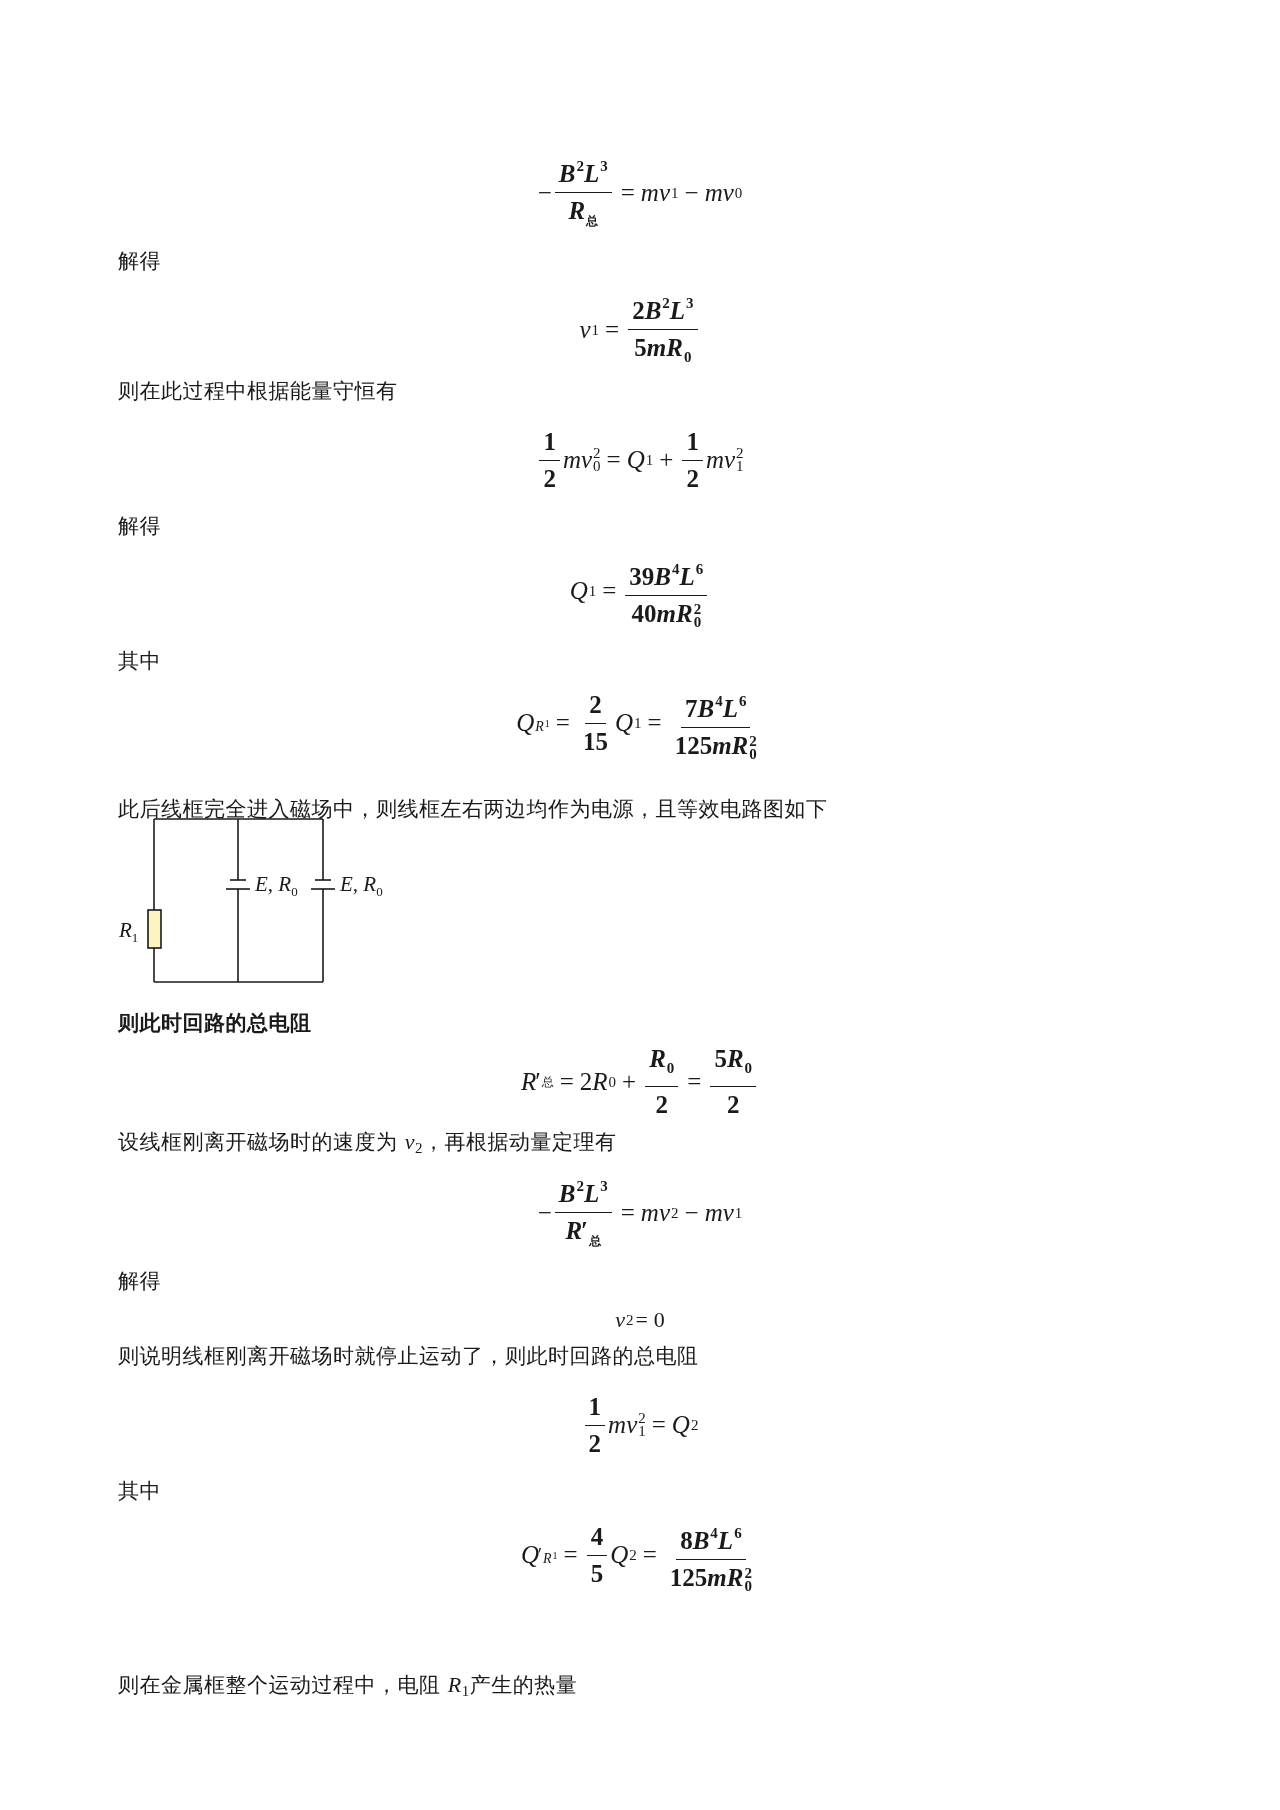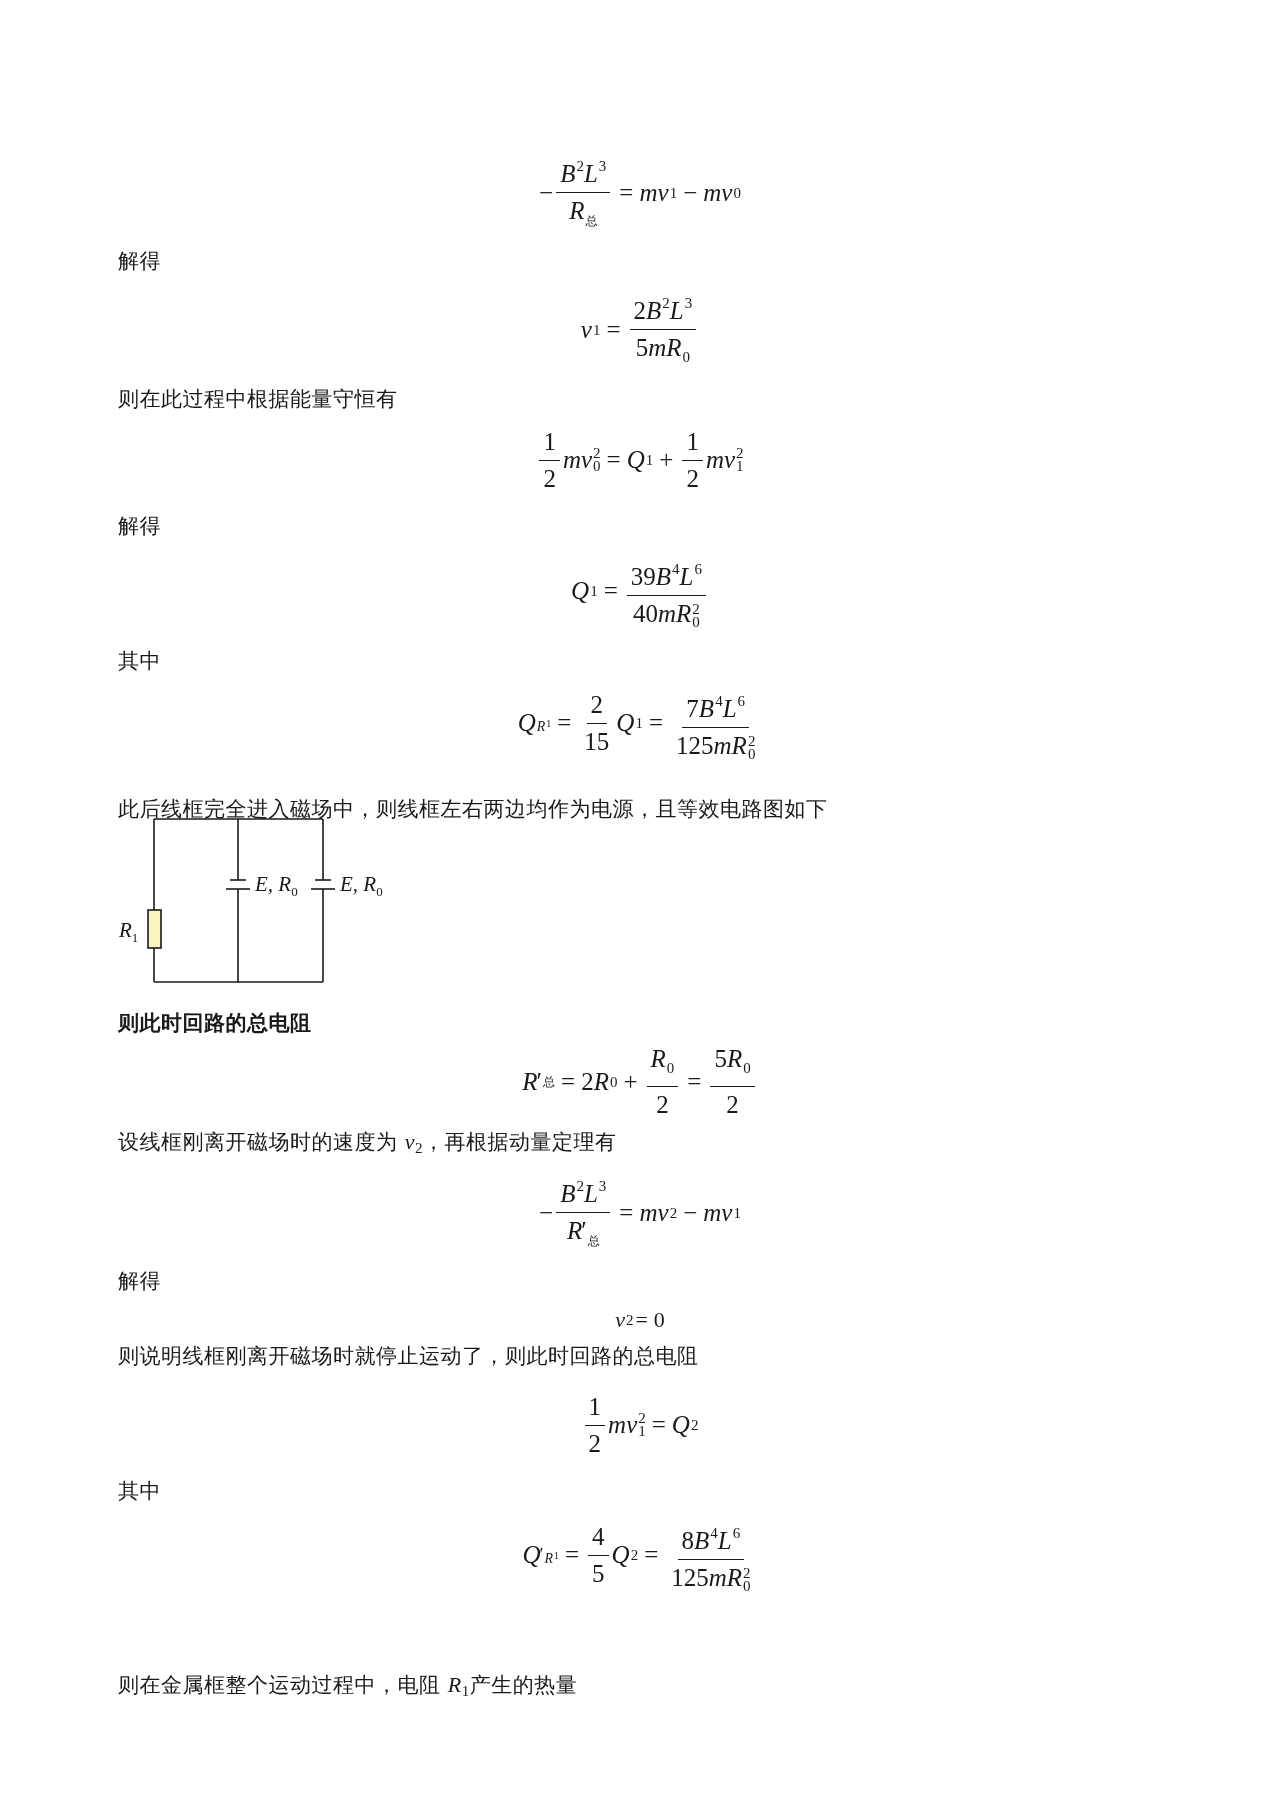--- a/index.html
+++ b/index.html
@@ -49,20 +49,21 @@
       display: flex;
       align-items: center;
     }
     .eq i { font-style: italic; }
     .frac {
       display: inline-flex;
       flex-direction: column;
       align-items: center;
       margin: 0 3px;
       vertical-align: middle;
+      font-weight: bold;
     }
     .frac .num {
       padding: 0 4px 2px 4px;
       border-bottom: 1.3px solid #1a1a1a;
       line-height: 32px;
     }
     .frac .den {
       padding: 2px 4px 0 4px;
       line-height: 32px;
     }
@@ -144,21 +145,21 @@
     <i>v</i>
       <sub>1</sub>
     <span class="op">=</span>
     <span class="frac">
       <span class="num"><span>2</span><i>B</i><sup>2</sup><i>L</i><sup>3</sup></span>
       <span class="den"><span>5</span><i>m</i><i>R</i><sub>0</sub></span>
     </span>
   </div>
 </div>
 
-<div class="para" style="top:386px;">则在此过程中根据能量守恒有</div>
+<div class="para" style="top:378px;">则在此过程中根据能量守恒有</div>
 
 <div class="eq" style="top:422px;height:76px;">
   <div class="row">
     <span class="frac">
       <span class="num">1</span>
       <span class="den">2</span>
     </span>
     <i>m</i>
       <i>v</i>
       <span style="display:inline-flex;flex-direction:column;line-height:13px;font-size:15px;margin-left:1px;">

